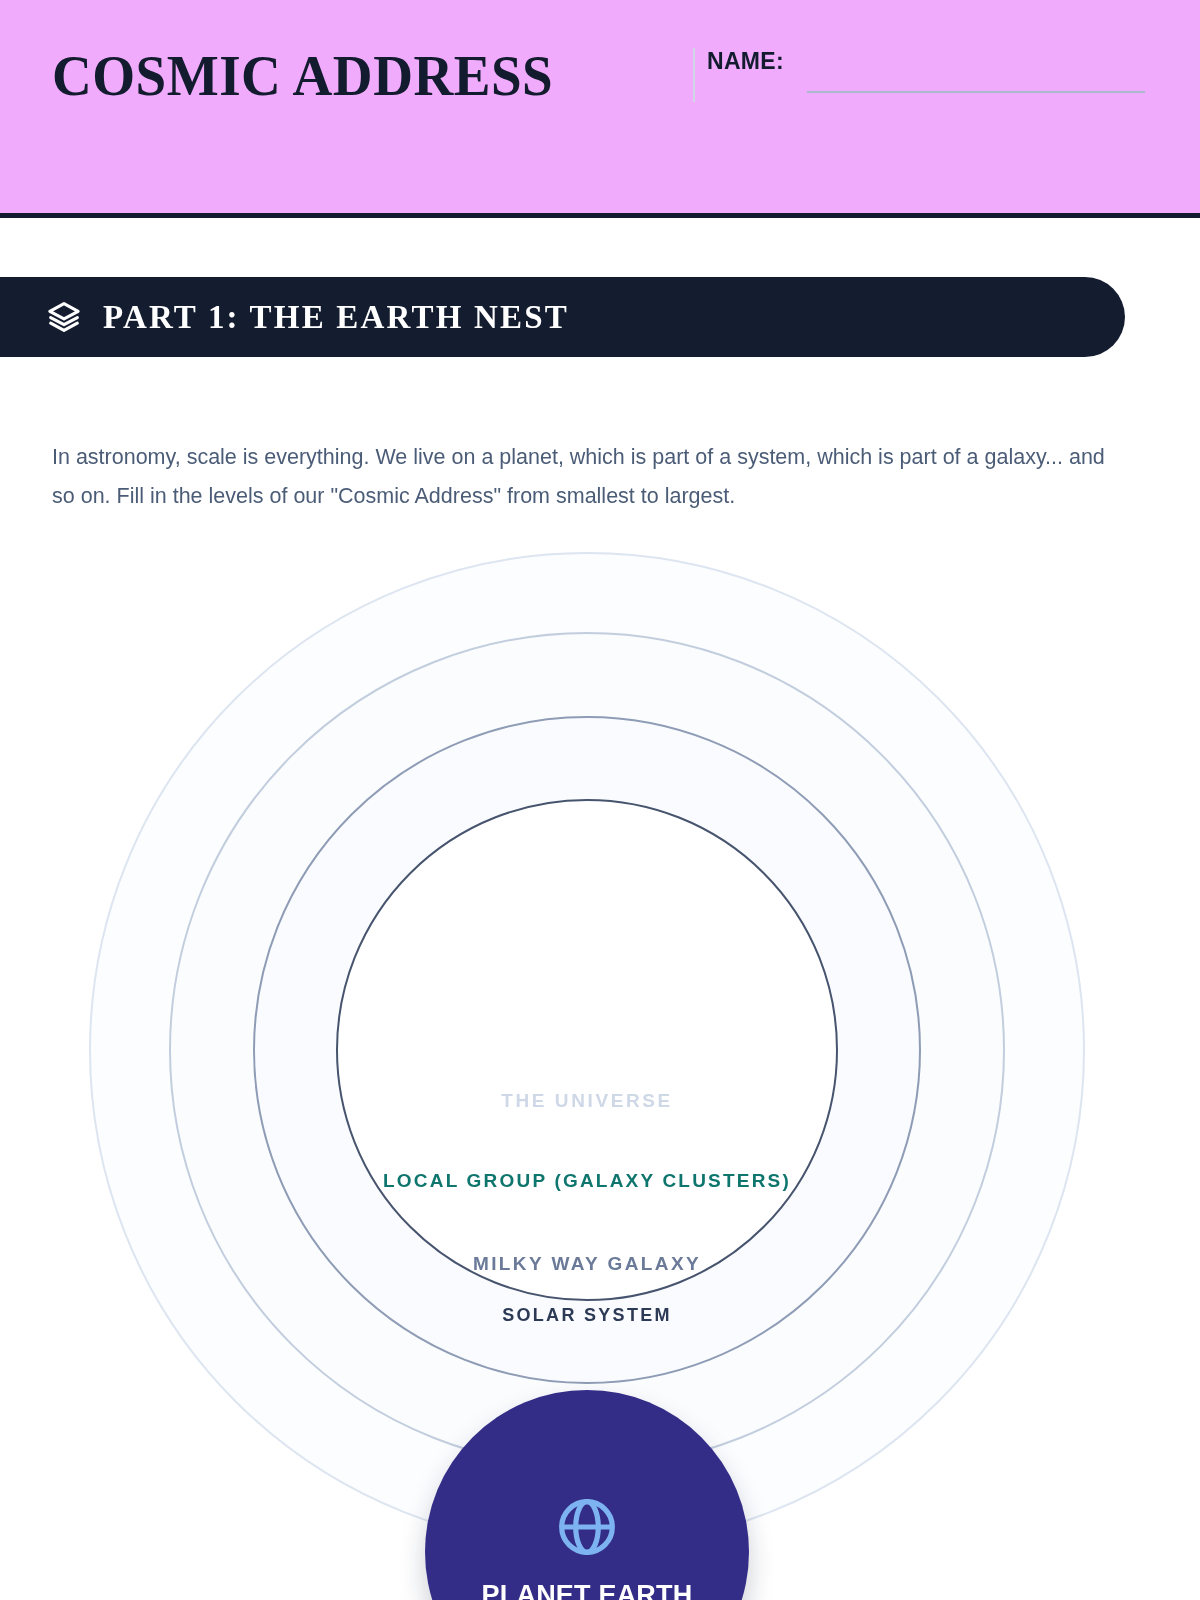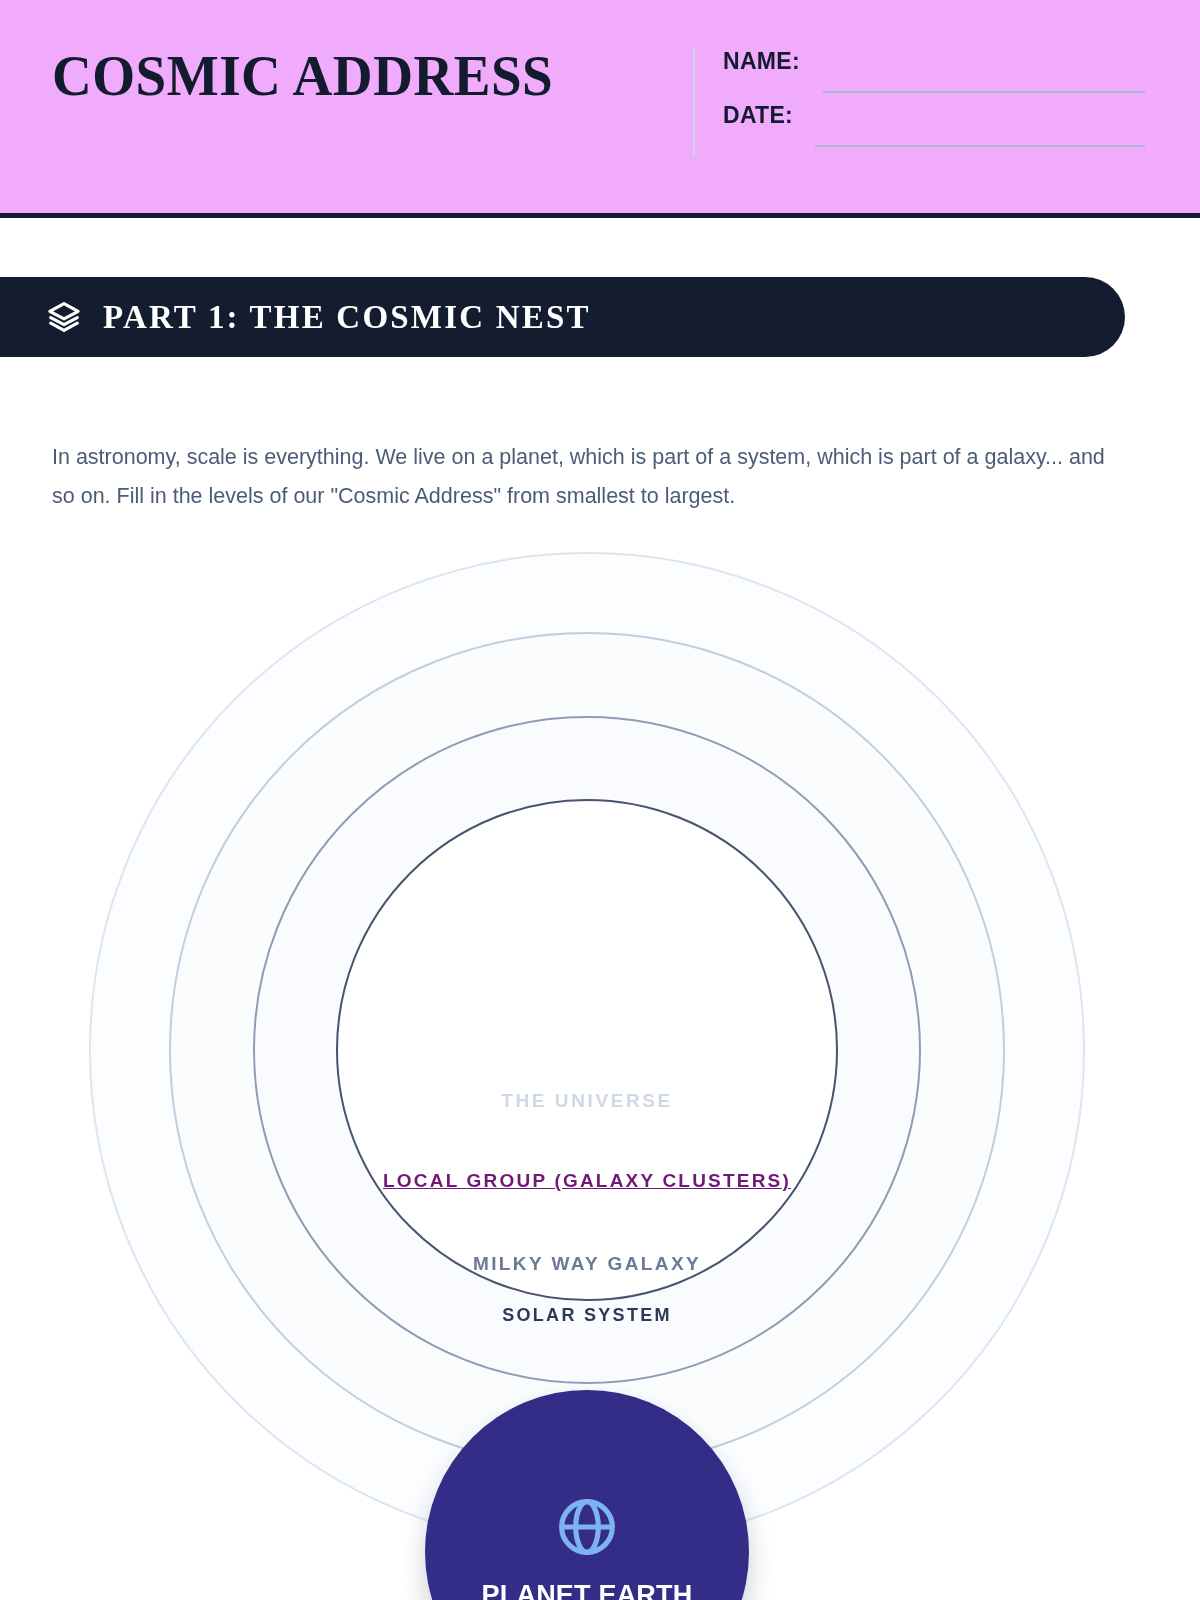--- a/index.html
+++ b/index.html
@@ -60,21 +60,21 @@
     color: #4e5f80;
     margin: 12px 0 0 0;
     letter-spacing: 0.2px;
     white-space: nowrap;
   }
   .meta-block {
     position: absolute;
     left: 641px;
     top: 4px;
     width: 452px;
-    padding-left: 28px;
+    padding-left: 12px;
     border-left: 2px solid #cdd7e5;
     box-sizing: border-box;
   }
   .meta-row {
     display: flex;
     align-items: baseline;
     height: 54px;
   }
   .meta-label {
     font-size: 23px;
@@ -162,22 +162,21 @@
   .lbl-universe {
     left: 587px; top: 570px;
     font-size: 19px;
     letter-spacing: 2.6px;
     color: #cfd8e7;
   }
   .lbl-local {
     left: 587px; top: 650px;
     font-size: 19px;
     letter-spacing: 2.2px;
-    color: #701a75;
-    text-decoration: underline;
+    color: #0f766e;
   }
   .lbl-milky {
     left: 587px; top: 733px;
     font-size: 19px;
     letter-spacing: 2.4px;
     color: #6a7a98;
   }
   .lbl-solar {
     left: 587px; top: 785px;
     font-size: 18px;
@@ -222,36 +221,32 @@
 
     <div class="title-block">
       <div class="doc-title">COSMIC ADDRESS</div>
     </div>
 
     <div class="meta-block">
       <div class="meta-row name-row">
         <span class="meta-label">NAME:</span>
         <span class="meta-line"></span>
       </div>
-      <div class="meta-row date-row">
-        <span class="meta-label">DATE:</span>
-        <span class="meta-line"></span>
-      </div>
     </div>
 
   </div>
 </div>
 
 <div class="section-banner">
   <svg class="banner-icon" viewBox="0 0 24 24">
     <polygon points="12,2.6 22,8 12,13.4 2,8" fill="none" stroke="#ffffff" stroke-width="2.2" stroke-linejoin="round"></polygon>
     <polyline points="2.6,12.4 12,17.4 21.4,12.4" fill="none" stroke="#ffffff" stroke-width="2.2" stroke-linejoin="round" stroke-linecap="round"></polyline>
     <polyline points="2.6,16.4 12,21.4 21.4,16.4" fill="none" stroke="#ffffff" stroke-width="2.2" stroke-linejoin="round" stroke-linecap="round"></polyline>
   </svg>
-  <span class="banner-title">PART 1: THE COSMIC NEST</span>
+  <span class="banner-title">PART 1: THE EARTH NEST</span>
 </div>
 
 <p class="intro-text">In astronomy, scale is everything. We live on a planet, which is part of a system, which is part of a galaxy... and so on. Fill in the levels of our "Cosmic Address" from smallest to largest.</p>
 
 <div class="diagram">
 
   <svg class="diagram-svg" viewBox="0 0 1200 1080">
     <circle cx="587" cy="530" r="497" fill="#fcfdff" stroke="#dde5f1" stroke-width="2"></circle>
     <circle cx="587" cy="530" r="417" fill="#fbfcfe" stroke="#c2cede" stroke-width="2"></circle>
     <circle cx="587" cy="530" r="333" fill="#fafbfe" stroke="#8e9cb5" stroke-width="2"></circle>

